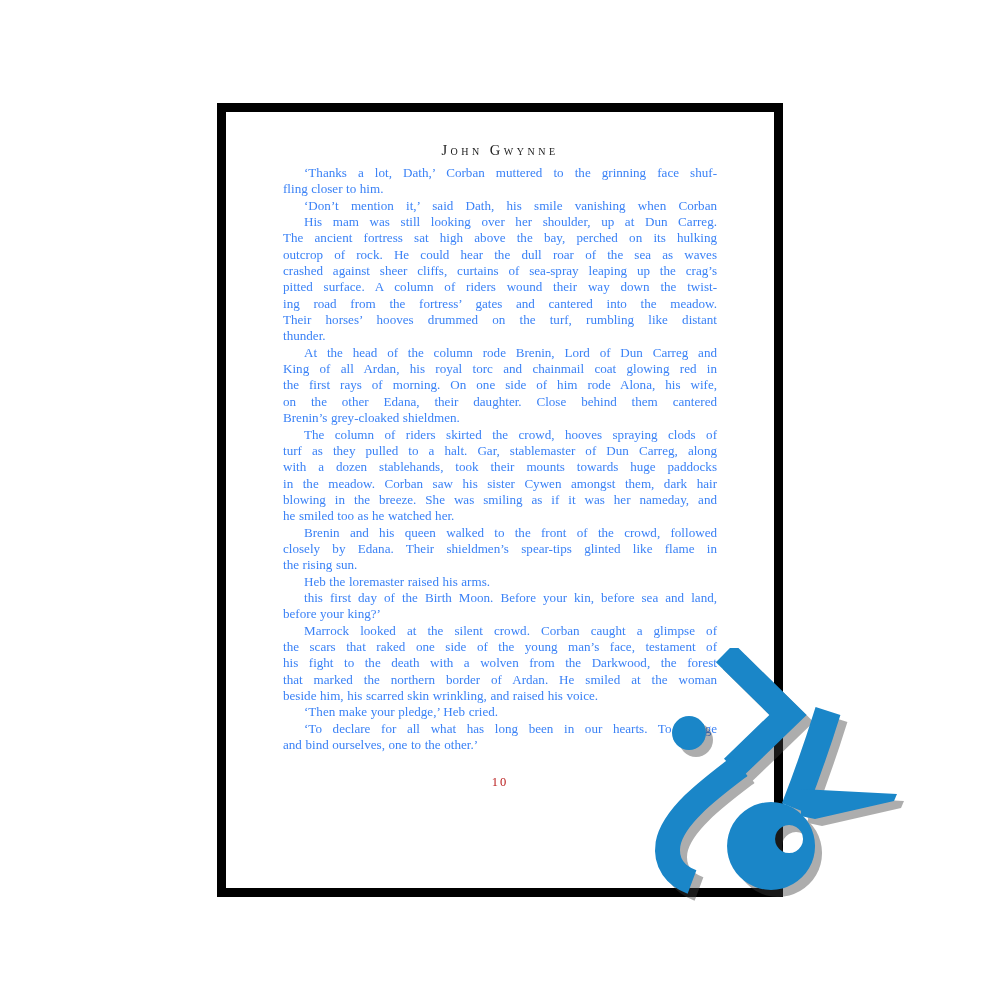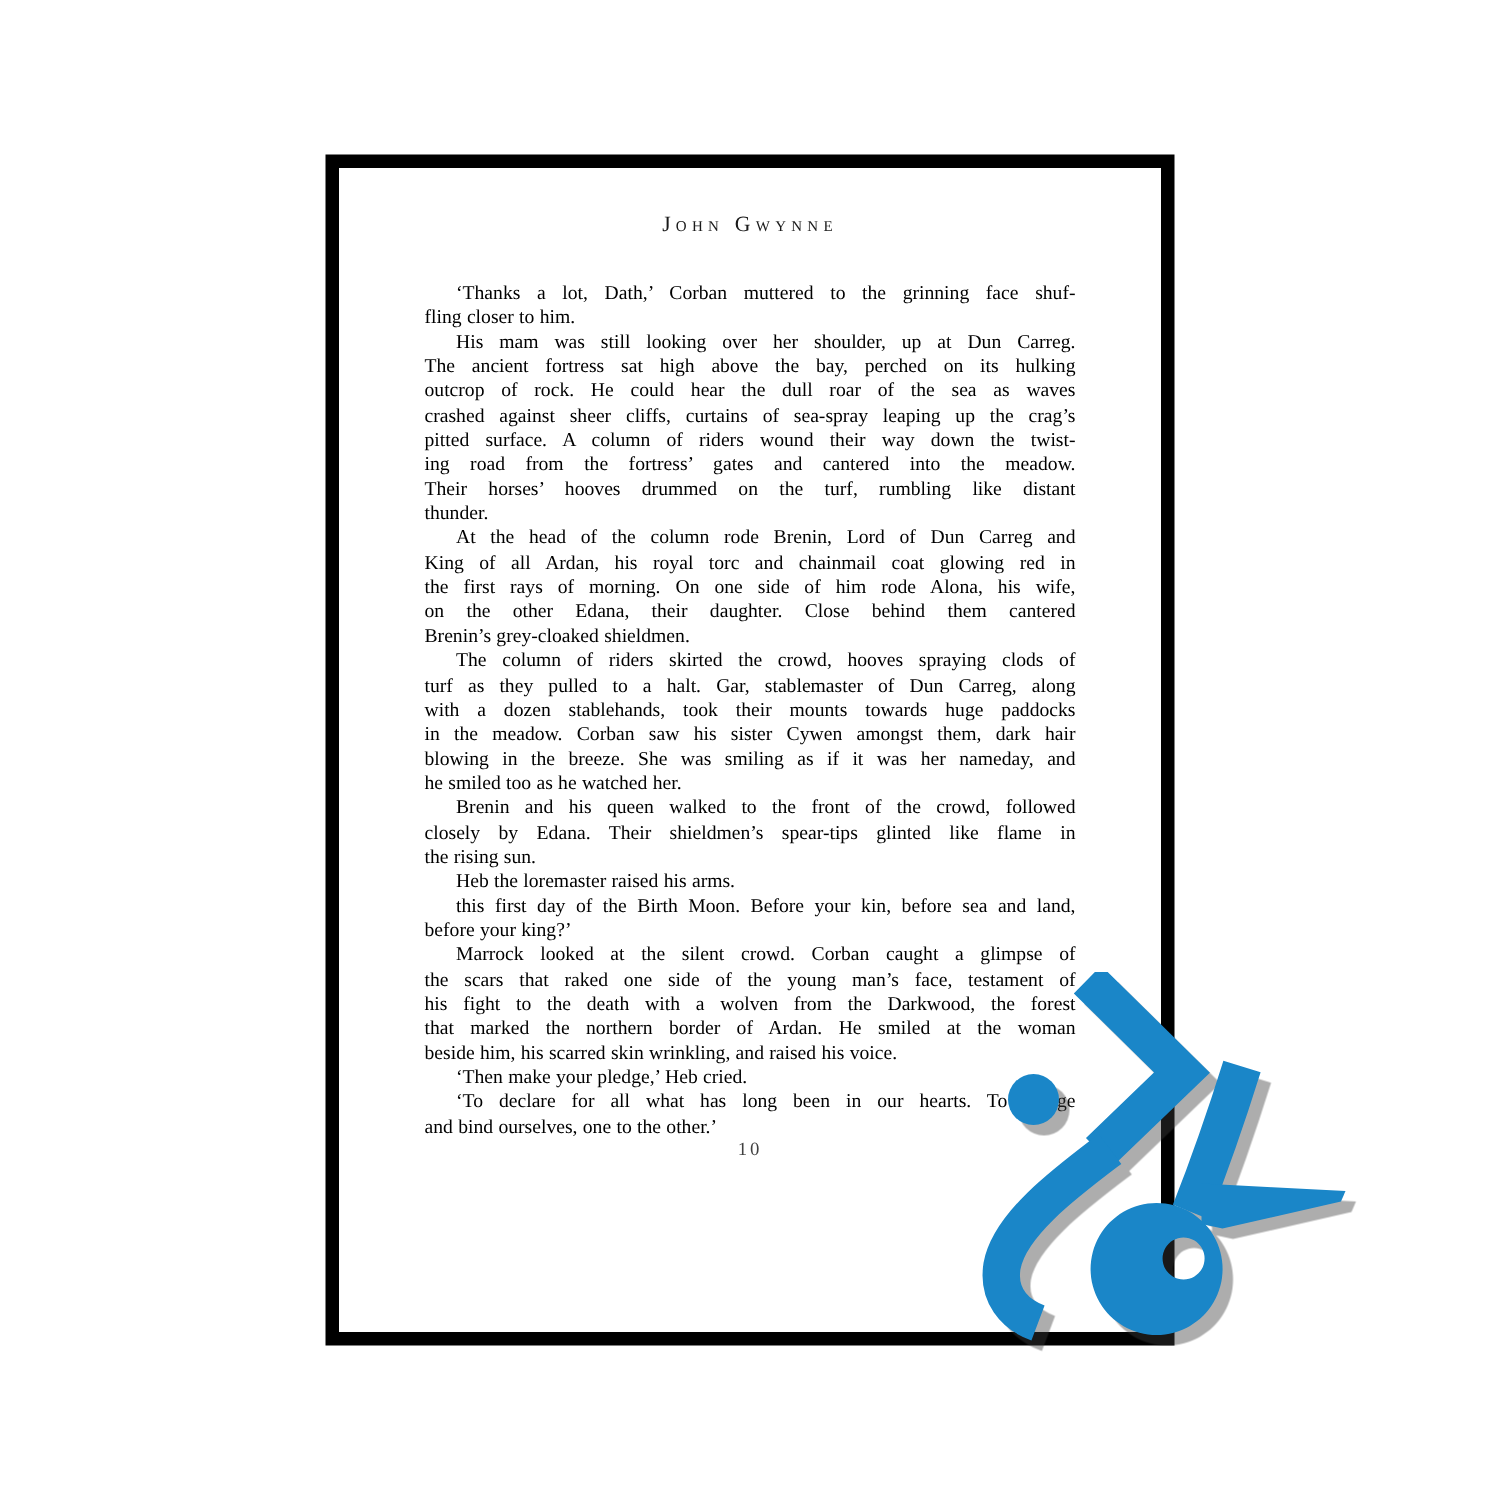--- a/index.html
+++ b/index.html
@@ -14,37 +14,37 @@
   .page-inner{
     position:relative;width:100%;height:100%;box-sizing:border-box;
     padding:0 57px;
   }
   .page-header{
     margin-top:30px;text-align:center;
     font-variant:small-caps;letter-spacing:3.5px;
     font-size:14.5px;color:#1a1a1a;
   }
   .body-text{
-    margin-top:28px;color:#000000;
+    margin-top:6px;color:#3b82f6;
     font-size:13.1px;line-height:16.35px;
   }
   .para .line{
     text-align:justify;text-align-last:justify;
     word-spacing:0.02em;
   }
   .para .line.last{
     text-align-last:left;
     font-family:Liberation Serif, serif;
   }
   .para .line:first-child{
     text-indent:21px;
   }
   .page-number{
-    text-align:center;
-    font-size:12.5px;letter-spacing:2px;color:#404040;
+    margin-top:22px;text-align:center;
+    font-size:12.5px;letter-spacing:2px;color:#b91c1c;
     font-variant:small-caps;
   }
   .watermark{
     position:absolute;left:645px;top:648px;width:270px;height:250px;
     z-index:5;
     filter:drop-shadow(7px 7px 0 rgba(60,60,60,0.42));
   }
 </style>
 </head>
 <body>
@@ -53,20 +53,21 @@
 
   <div class="book-page">
     <div class="page-inner">
       <div class="page-header">John Gwynne</div>
       <div class="body-text">
           <div class="para">
             <div class="line">‘Thanks a lot, Dath,’ Corban muttered to the grinning face shuf-</div>
             <div class="line last">fling closer to him.</div>
           </div>
           <div class="para">
+            <div class="line">‘Don’t mention it,’ said Dath, his smile vanishing when Corban</div>
           </div>
           <div class="para">
             <div class="line">His mam was still looking over her shoulder, up at Dun Carreg.</div>
             <div class="line">The ancient fortress sat high above the bay, perched on its hulking</div>
             <div class="line">outcrop of rock. He could hear the dull roar of the sea as waves</div>
             <div class="line">crashed against sheer cliffs, curtains of sea-spray leaping up the crag’s</div>
             <div class="line">pitted surface. A column of riders wound their way down the twist-</div>
             <div class="line">ing road from the fortress’ gates and cantered into the meadow.</div>
             <div class="line">Their horses’ hooves drummed on the turf, rumbling like distant</div>
             <div class="line last">thunder.</div>

